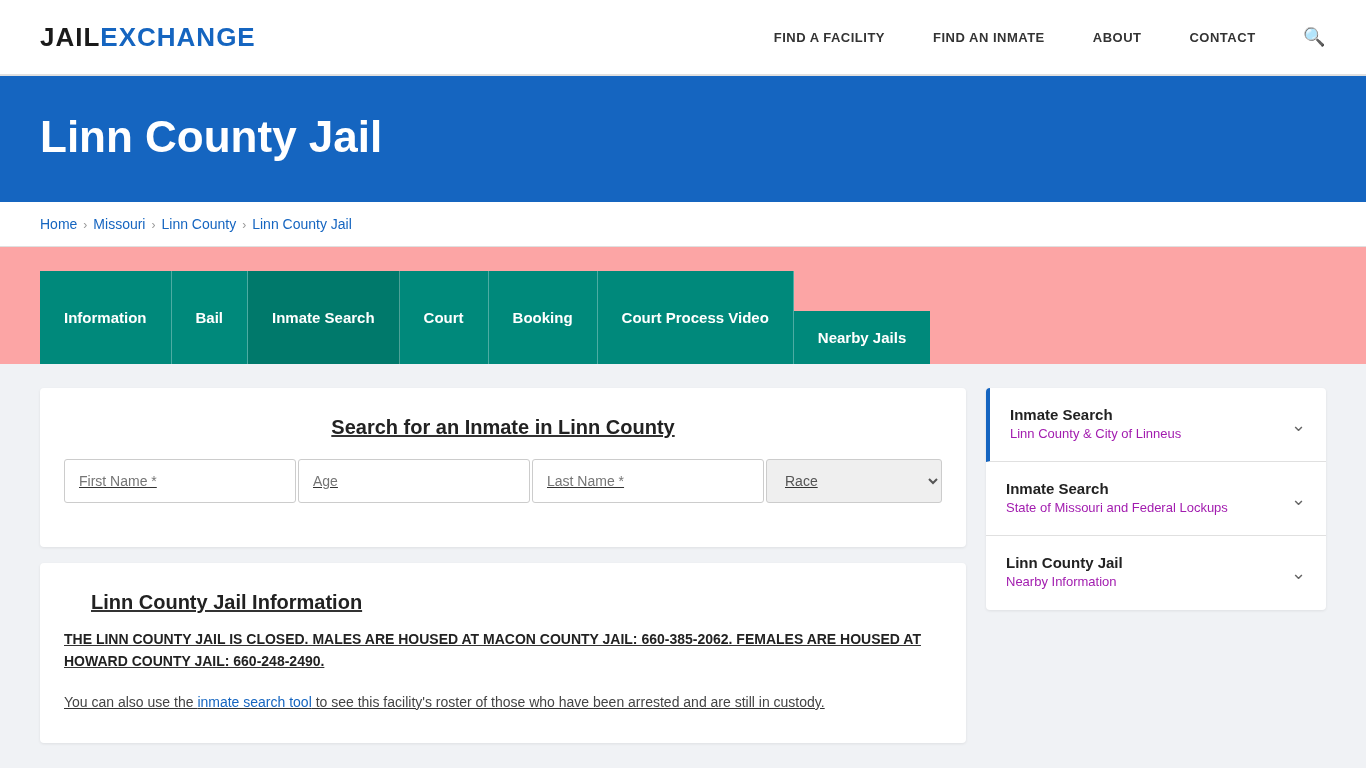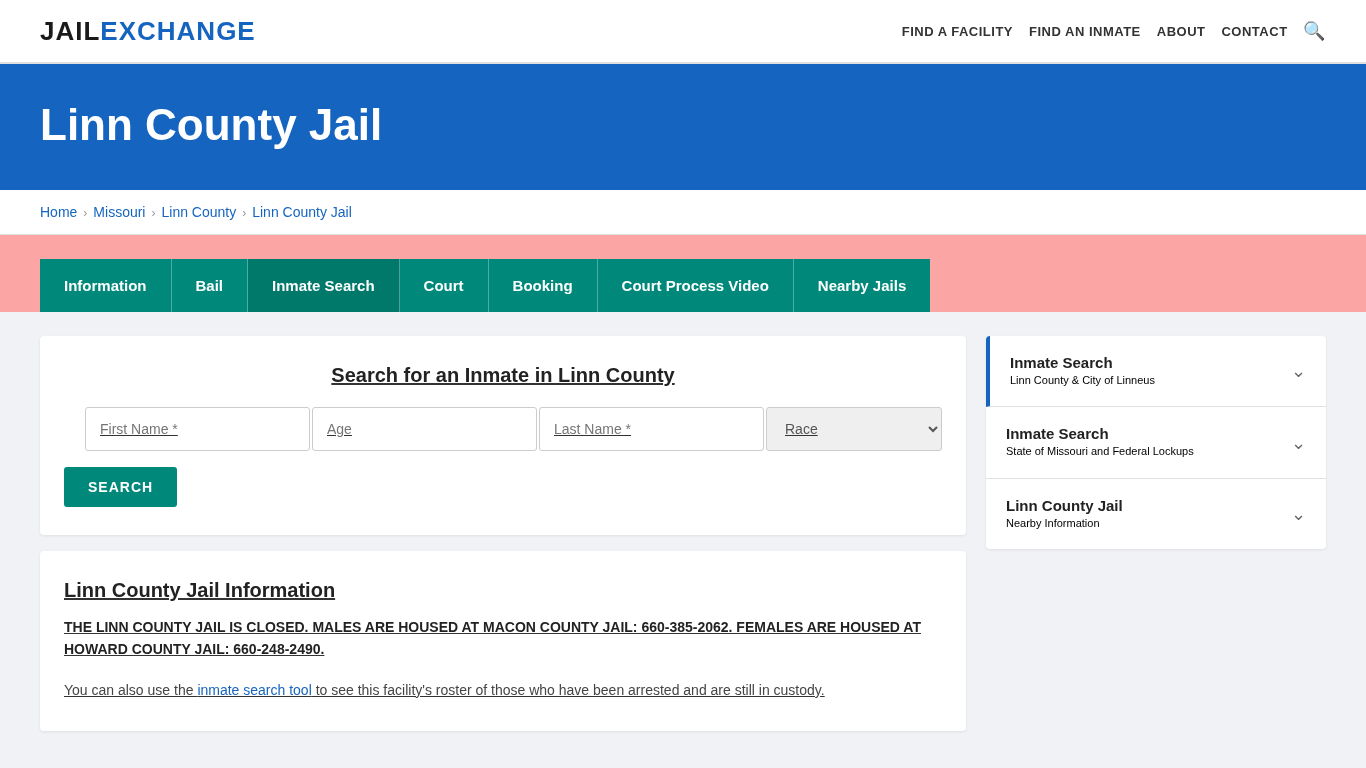--- a/index.html
+++ b/index.html
@@ -6,36 +6,36 @@
     body { font-family: Arial, sans-serif; background: #f0f2f5; color: #333; }
 
     
     .header {
       background: #fff;
       border-bottom: 2px solid #e0e0e0;
       padding: 0 40px;
       display: flex;
       align-items: center;
       justify-content: space-between;
-      height: 64px;
+      height: 76px;
     }
     .logo {
       font-size: 26px;
       font-weight: 900;
       color: #1a1a1a;
       letter-spacing: 1px;
       text-decoration: none;
     }
     .logo span.ex {
       color: #1565c0;
     }
     .nav {
       display: flex;
       align-items: center;
-      gap: 16px;
+      gap: 48px;
     }
     .nav a {
       text-decoration: none;
       color: #333;
       font-size: 13px;
       font-weight: 700;
       letter-spacing: 0.5px;
       text-transform: uppercase;
     }
     .search-icon-btn {
@@ -91,21 +91,21 @@
       background: #00897b;
       color: #fff;
       border: none;
       padding: 18px 24px;
       font-size: 15px;
       font-weight: 600;
       cursor: pointer;
       border-right: 1px solid rgba(255,255,255,0.3);
       white-space: nowrap;
     }
-    .tab-btn:last-child { border-right: none; }
+    .tab-btn:last-child { border-right: none; margin-top: 40px; }
     .tab-btn.active { background: #00796b; }
 
     
     .main-content {
       background: #f0f2f5;
       padding: 24px 40px 40px;
       display: flex;
       gap: 20px;
       align-items: flex-start;
     }
@@ -130,21 +130,20 @@
       text-align: center;
       font-size: 20px;
       font-weight: 700;
       margin-bottom: 20px;
       color: #222;
     }
     .search-fields {
       display: flex;
       gap: 2px;
       margin-bottom: 16px;
-      margin-left: 21px;
     }
     .search-fields input, .search-fields select {
       border: 1px solid #ccc;
       border-radius: 3px;
       padding: 12px 14px;
       font-size: 14px;
       color: #555;
     }
     .search-fields input { flex: 1; }
     .search-fields select { width: 176px; }
@@ -166,20 +165,21 @@
       background: #fff;
       border-radius: 4px;
       padding: 28px 24px;
       box-shadow: 0 1px 3px rgba(0,0,0,0.08);
     }
     .info-box h3 {
       font-size: 20px;
       font-weight: 700;
       color: #222;
       margin-bottom: 14px;
+      margin-left: 27px;
     }
     .info-box .warning-text {
       font-size: 14px;
       font-weight: 700;
       color: #222;
       margin-bottom: 18px;
       line-height: 1.6;
     }
     .info-box p {
       font-size: 14px;
@@ -216,22 +216,22 @@
       display: flex;
       flex-direction: column;
       gap: 2px;
     }
     .sidebar-item .item-title {
       font-size: 15px;
       font-weight: 700;
       color: #222;
     }
     .sidebar-item .item-subtitle {
-      font-size: 11px;
-      color: #000000;
+      font-size: 13px;
+      color: #a21caf;
       line-height: 1.4;
     }
     .sidebar-item .chevron {
       font-size: 18px;
       color: #666;
     }
     .sidebar-item.active-sidebar {
       border-left: 4px solid #1565c0;
     }
 
@@ -293,21 +293,20 @@
         <select>
           <option>Race</option>
           <option>White</option>
           <option>Black</option>
           <option>Hispanic</option>
           <option>Asian</option>
           <option>Native American</option>
           <option>Other</option>
         </select>
       </div>
-      <button class="search-btn">SEARCH</button>
     </div>
 
     <div class="info-box">
       <h3>Linn County Jail Information</h3>
       <p class="warning-text">THE LINN COUNTY JAIL IS CLOSED.  MALES ARE HOUSED AT MACON COUNTY JAIL: 660-385-2062.  FEMALES ARE HOUSED AT HOWARD COUNTY JAIL: 660-248-2490.</p>
       <p>
         <span>You can also use the </span><a href="#">inmate search tool</a><span> to see this facility's roster of those who have been arrested and are still in custody.</span>
       </p>
     </div>
   </div>

